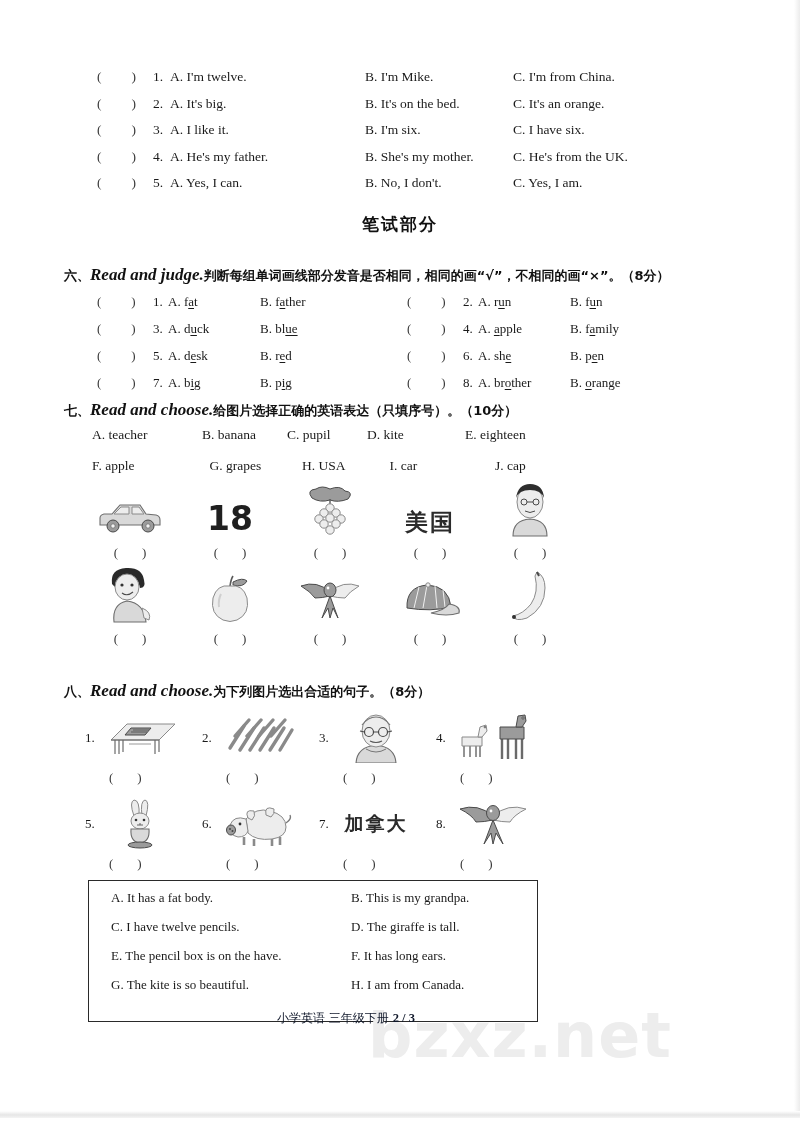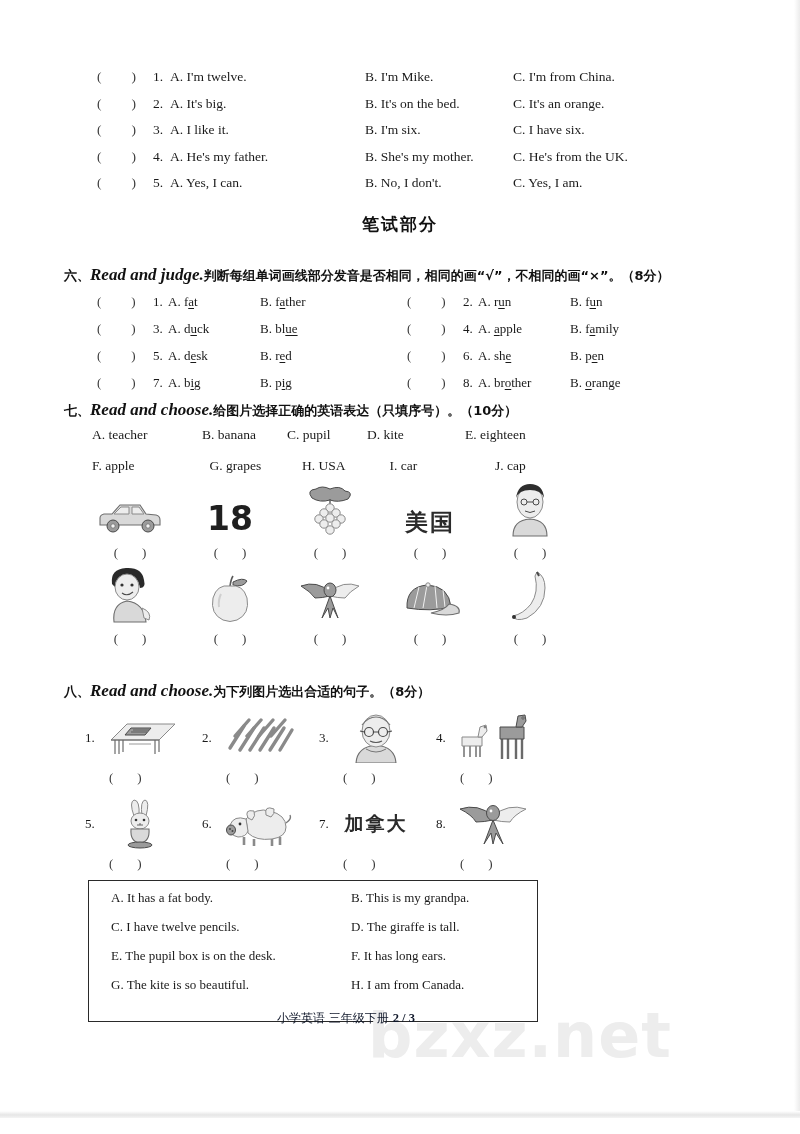--- a/index.html
+++ b/index.html
@@ -664,21 +664,21 @@
   <div id="answer-box">
     <div class="ansrow">
       <span class="a-left">A. It has a fat body.</span>
       <span class="a-right">B. This is my grandpa.</span>
     </div>
     <div class="ansrow">
       <span class="a-left">C. I have twelve pencils.</span>
       <span class="a-right">D. The giraffe is tall.</span>
     </div>
     <div class="ansrow">
-      <span class="a-left">E. The pupil box is on the desk.</span>
+      <span class="a-left">E. The pencil box is on the have.</span>
       <span class="a-right">F. It has long ears.</span>
     </div>
     <div class="ansrow">
       <span class="a-left">G. The kite is so beautiful.</span>
       <span class="a-right">H. I am from Canada.</span>
     </div>
   </div>
 
   <div class="watermark">bzxz.net</div>
 

